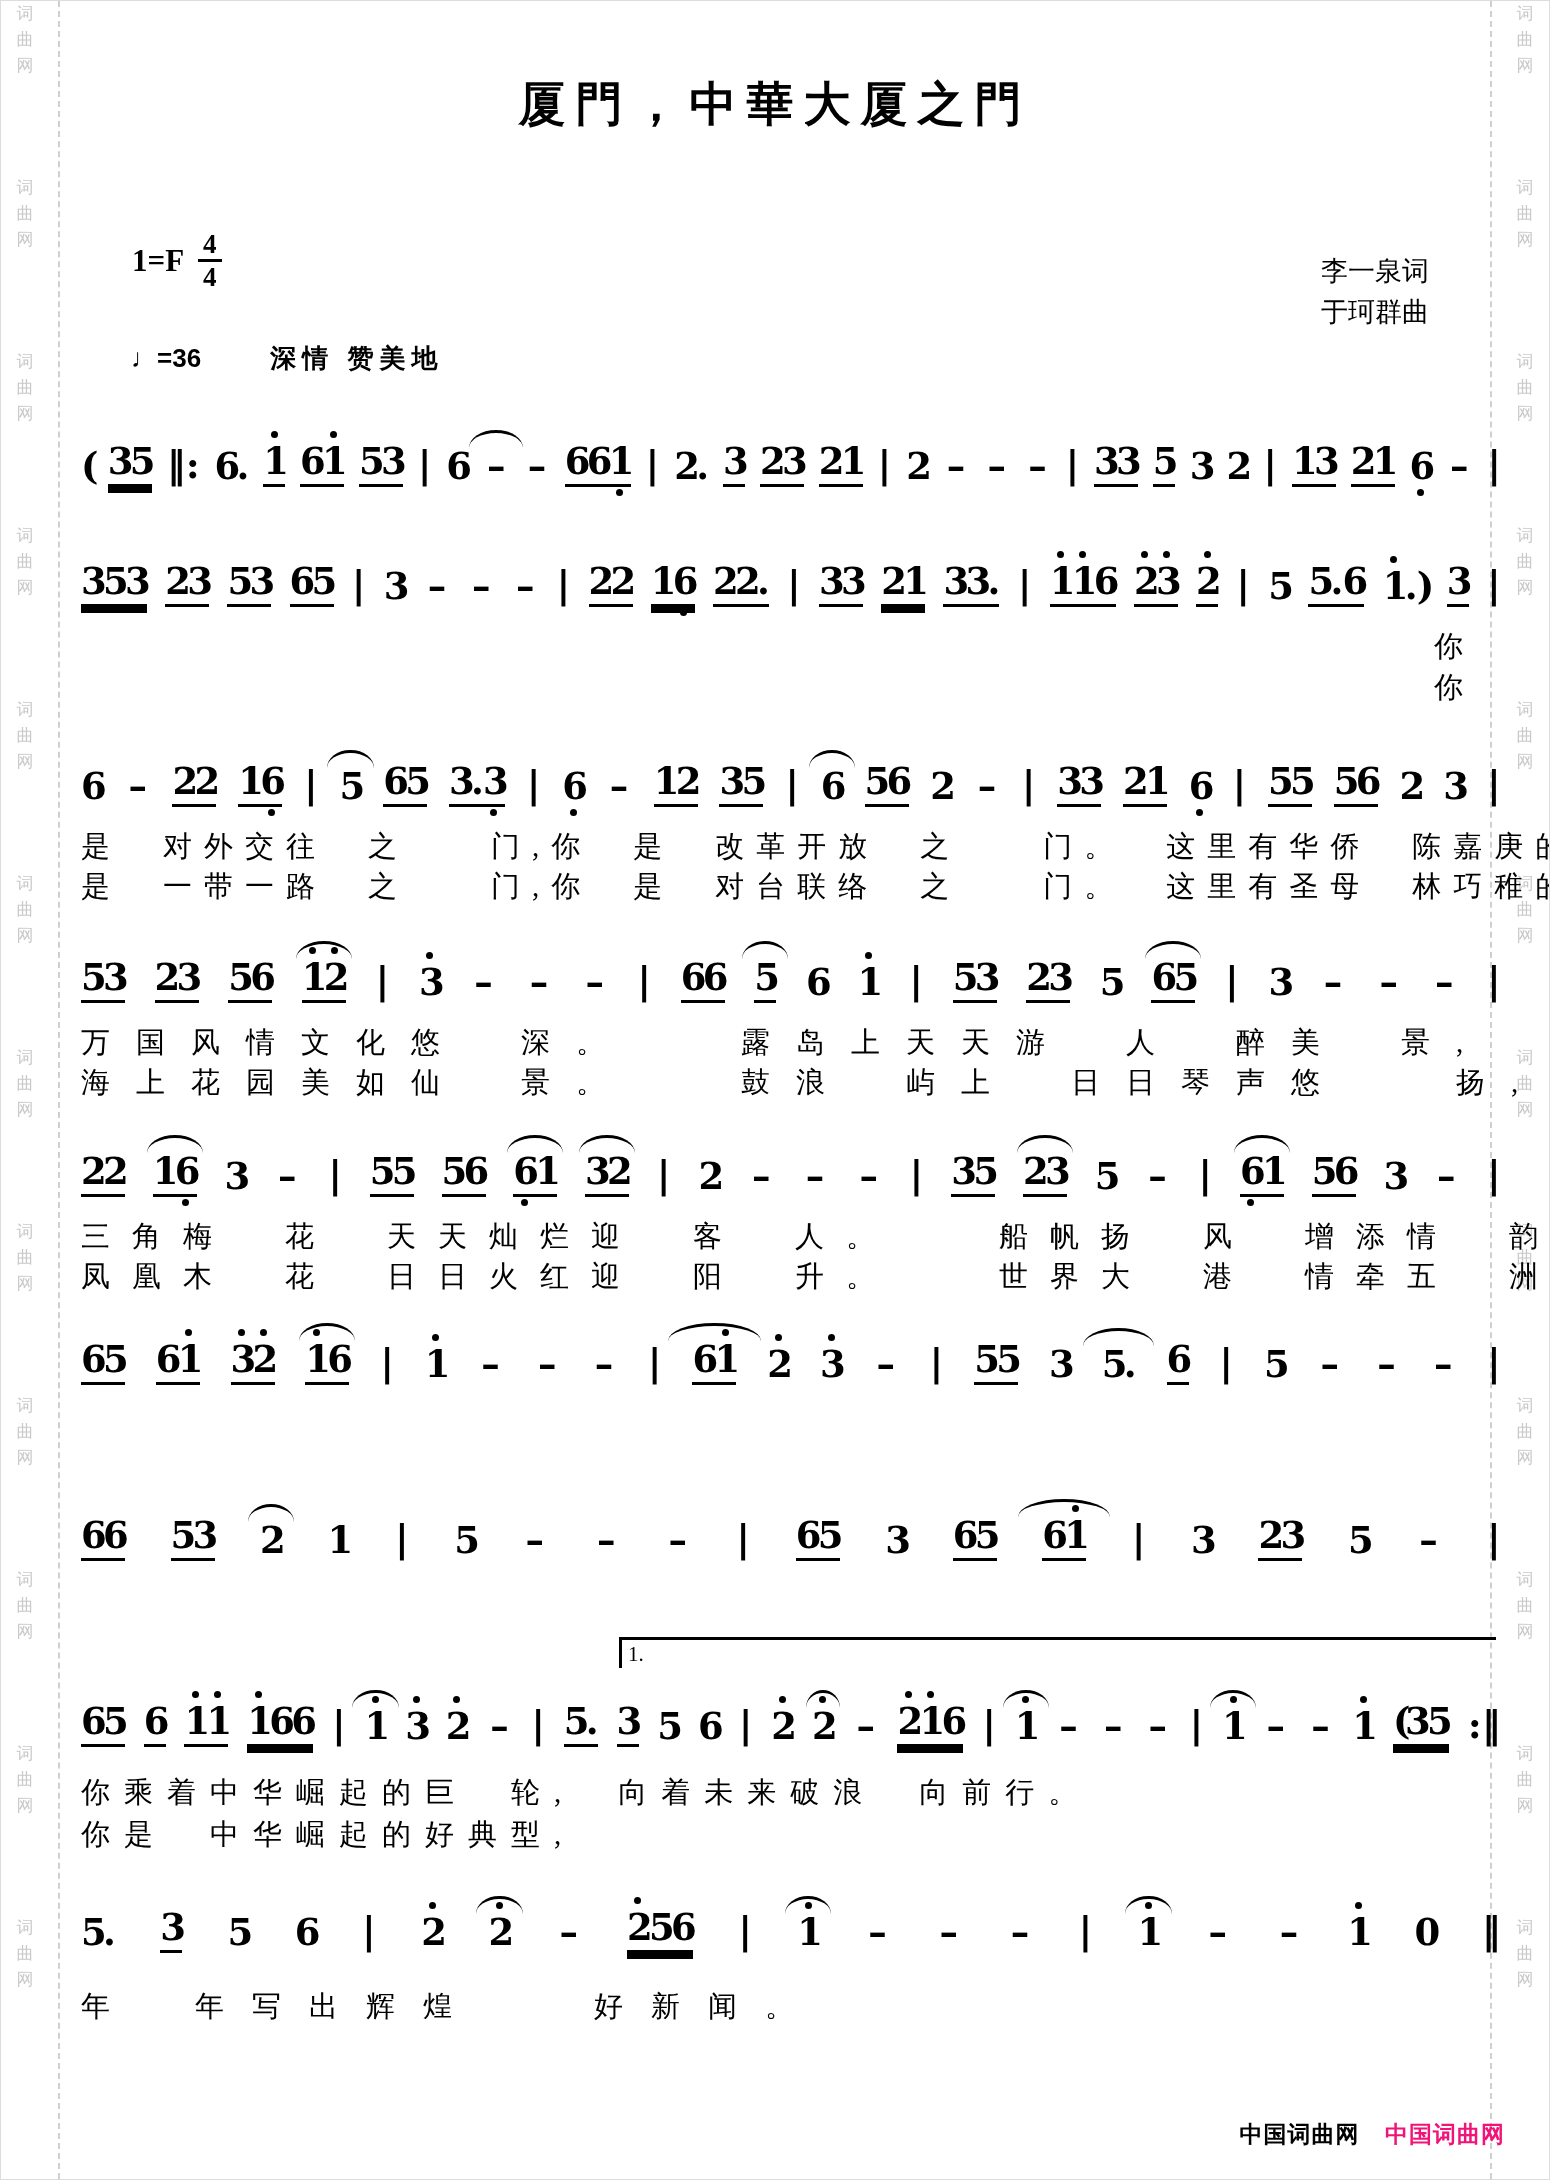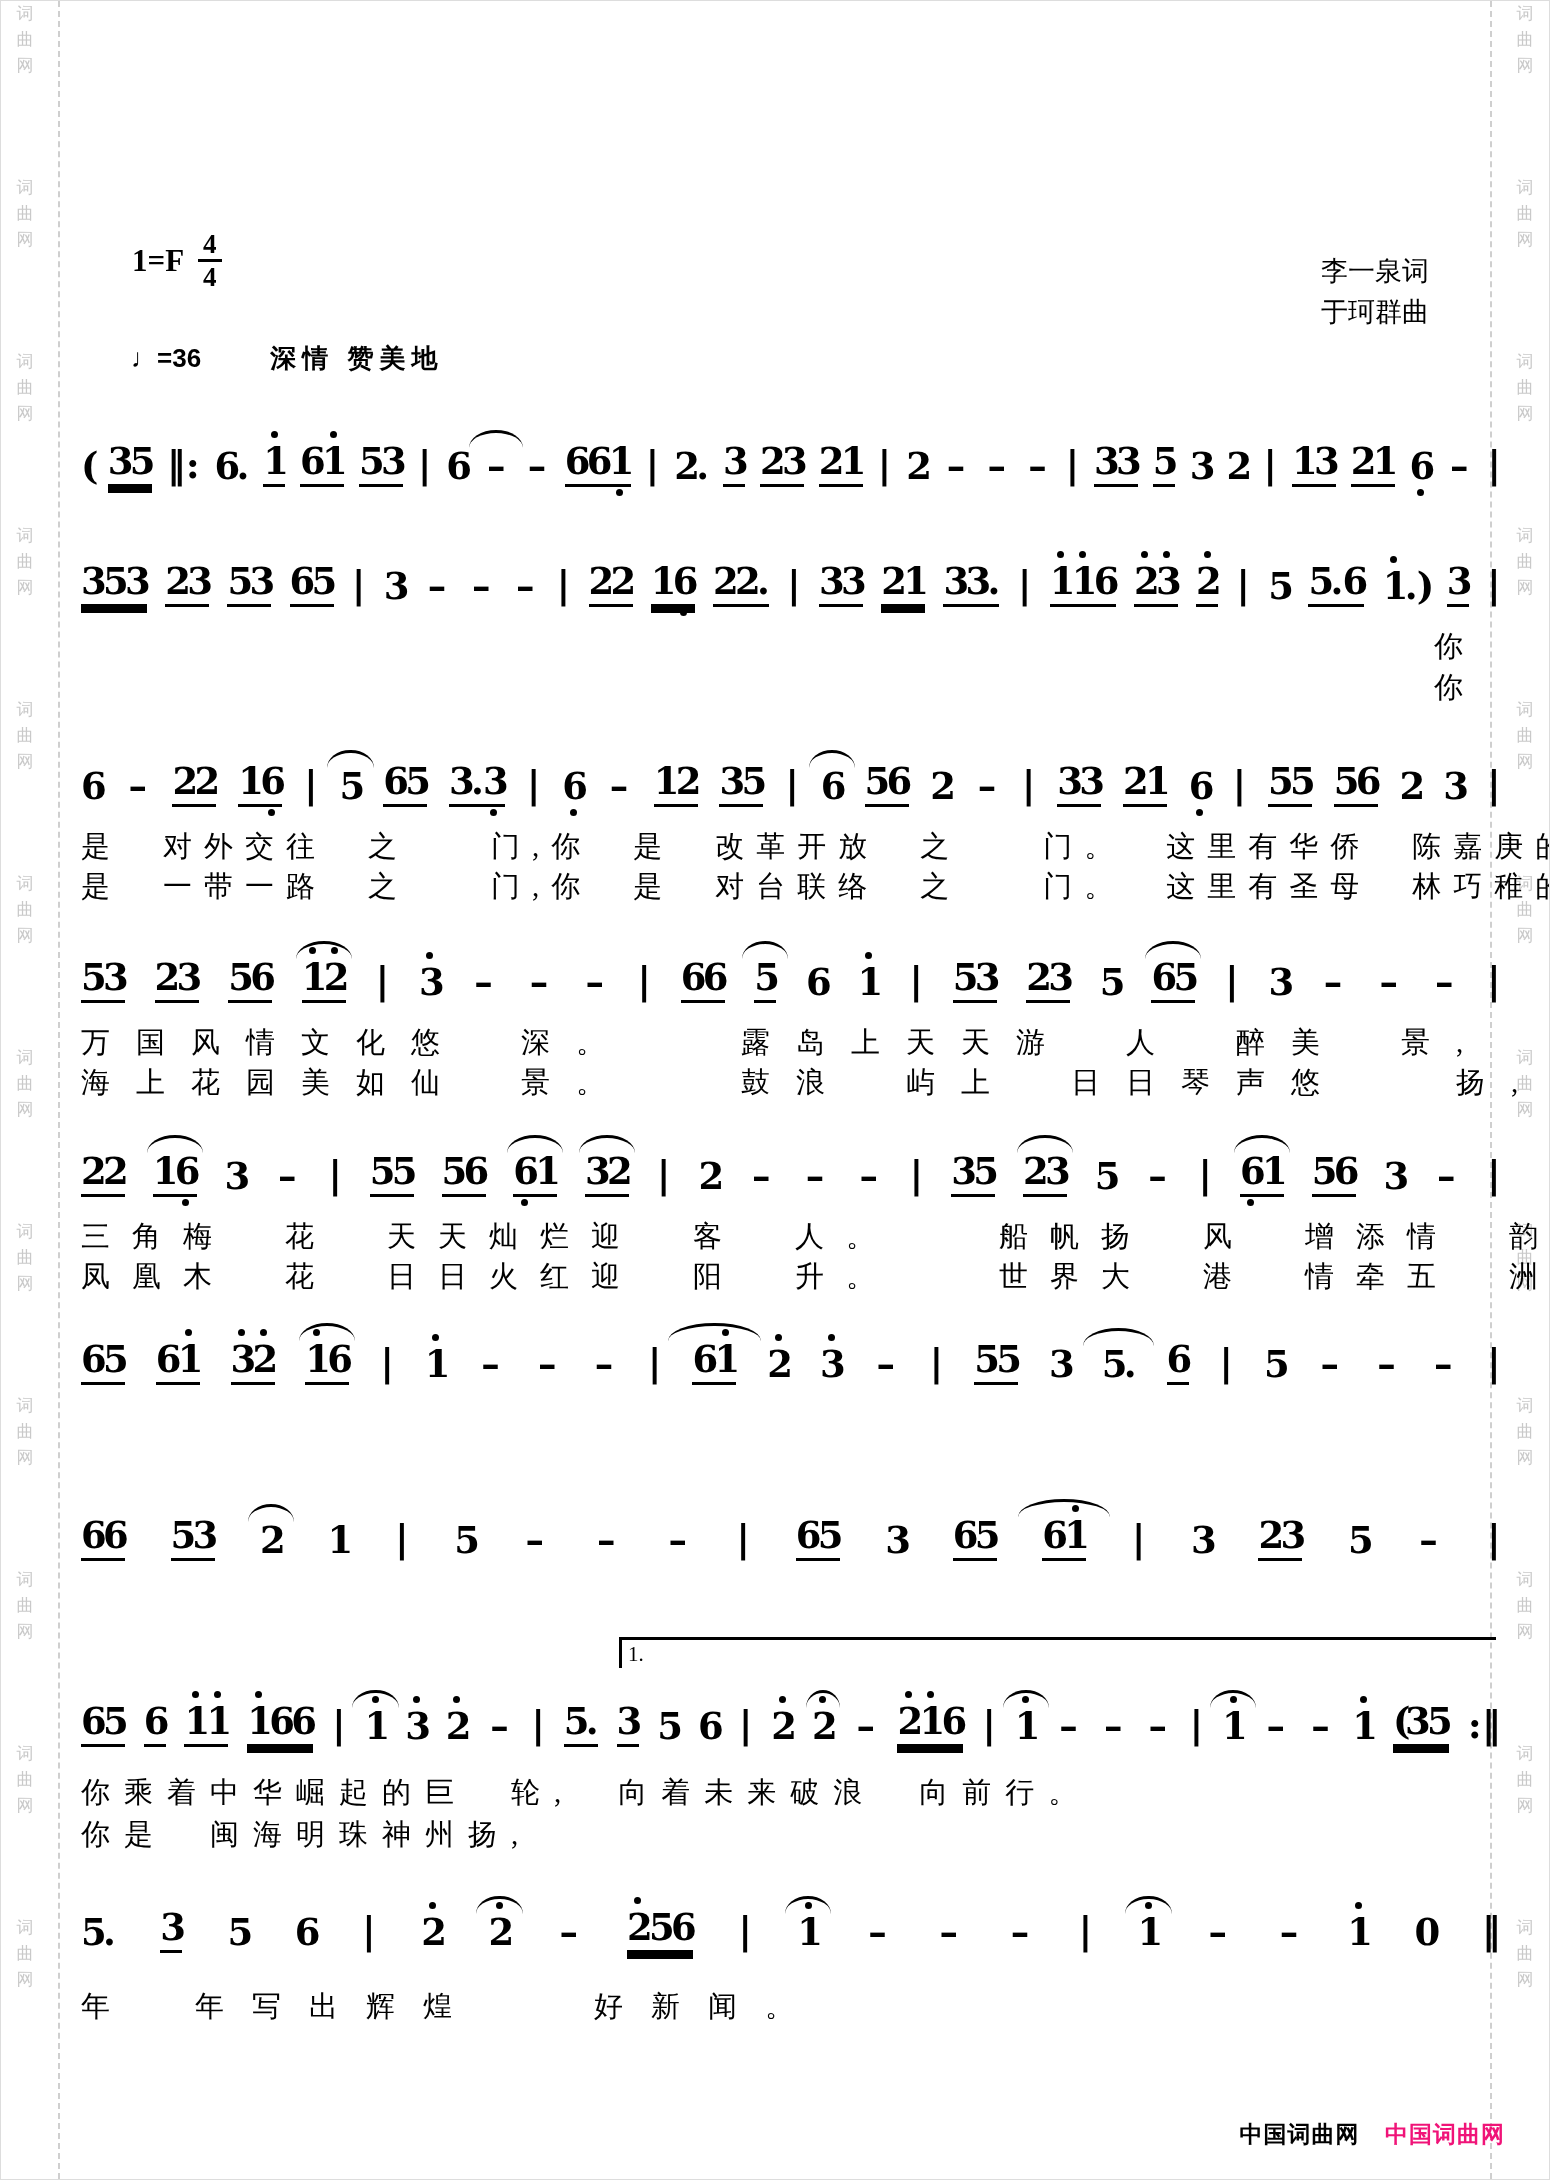--- a/index.html
+++ b/index.html
@@ -191,20 +191,21 @@
         <span class="wm-char">曲</span>
         <span class="wm-char">网</span>
       </div>
       <div class="wm-group">
         <span class="wm-char">词</span>
         <span class="wm-char">曲</span>
         <span class="wm-char">网</span>
       </div>
     </div>
 
+  <div class="title">厦門，中華大厦之門</div>
 
   <div class="keysig">
     <span>1=F</span>
     <span class="frac">
       <span class="fn">4</span>
       <span>4</span>
     </span>
   </div>
 
   <div class="credits">
@@ -3466,21 +3467,21 @@
               </span>
               <span class="dc" style="width: 22px;">
                 <span class="dot"></span>
               </span>
             </span>
           </span>
           <span class="tok bar">:‖</span>
         </div>
         <div class="lyrics">
           <div class="lyr">你乘着中华崛起的巨　轮,　向着未来破浪　向前行。</div>
-          <div class="lyr">你是　闽海明珠神州扬,</div>
+          <div class="lyr">你是　中华崛起的好典型,</div>
         </div>
       </div>
       <div class="system sys-9" style="top: 1894px;">
         <div class="mline">
           <span class="tok">
             <span class="dr above">
               <span class="dc" style="width: 22px;">
                 <span class="dot"></span>
               </span>
               <span class="dc" style="width: 12px;">

